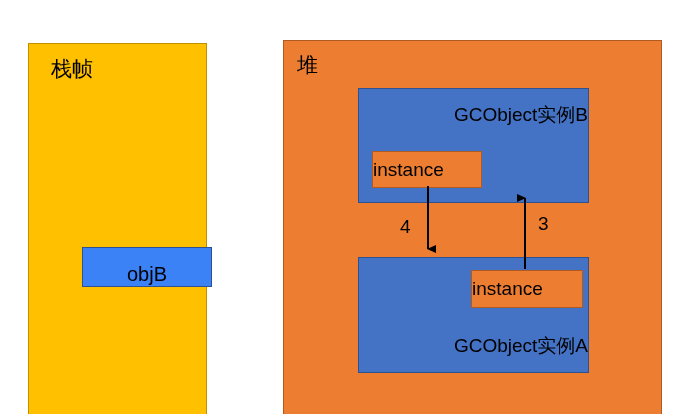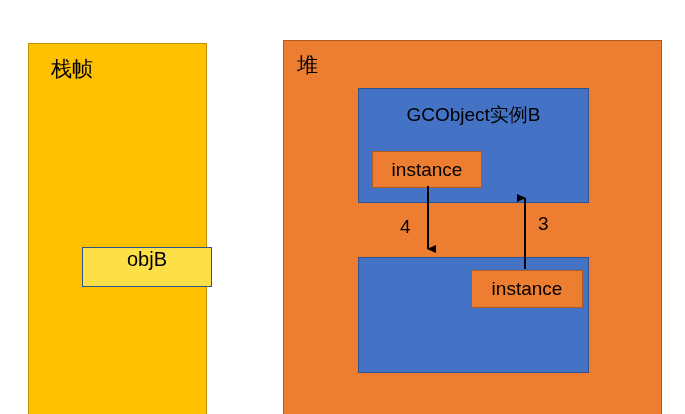--- a/index.html
+++ b/index.html
@@ -54,23 +54,23 @@
     position: absolute;
     left: 13px;
     top: 11px;
     font-size: 21px;
     color: #000000;
     line-height: 1.2;
     white-space: nowrap;
   }
   
   .var-slot {
-    background: #fde047;
+    background: #3b82f6;
     border: 1px solid #2f528f;
-    align-items: flex-start;
+    align-items: flex-end;
     justify-content: center;
     font-size: 20px;
     color: #000000;
   }
   .var-objb {
     left: 53px;
     top: 203px;
     width: 130px;
     height: 40px;
   }
@@ -110,36 +110,36 @@
   }
   .gcobj-a {
     left: 358px;
     top: 237px;
     width: 231px;
     height: 116px;
   }
   .gcobj-label {
     position: absolute;
     width: 100%;
-    text-align: center;
+    text-align: right;
     font-size: 19px;
     color: #000000;
     white-space: nowrap;
   }
   .gcobj-b .gcobj-label { top: 13px; }
   .gcobj-a .gcobj-label { bottom: 13px; }
   
   .instance-box {
     position: absolute;
     box-sizing: border-box;
     background: #ed7d31;
     border: 1px solid #ae5a21;
     display: flex;
     align-items: center;
-    justify-content: center;
+    justify-content: flex-start;
     font-size: 19px;
     color: #000000;
     white-space: nowrap;
   }
   .instance-b {
     left: 13px;
     top: 62px;
     width: 110px;
     height: 37px;
   }
@@ -192,20 +192,21 @@
   </div>
 
   <div class="box gcobject gcobj-b">
     <div class="gcobj-label">GCObject实例B</div>
     <div class="instance-box instance-b">
       <span>instance</span>
     </div>
   </div>
 
   <div class="box gcobject gcobj-a">
+    <div class="gcobj-label">GCObject实例A</div>
     <div class="instance-box instance-a">
       <span>instance</span>
     </div>
   </div>
 
   <svg class="arrow-layer" viewBox="0 0 685 414">
     <defs>
       <marker id="head-down" markerWidth="10" markerHeight="10" refX="5" refY="8" orient="auto" markerUnits="userSpaceOnUse">
         <path d="M1,0 L9,0 L5,9 Z" fill="#000000"></path>
       </marker>

